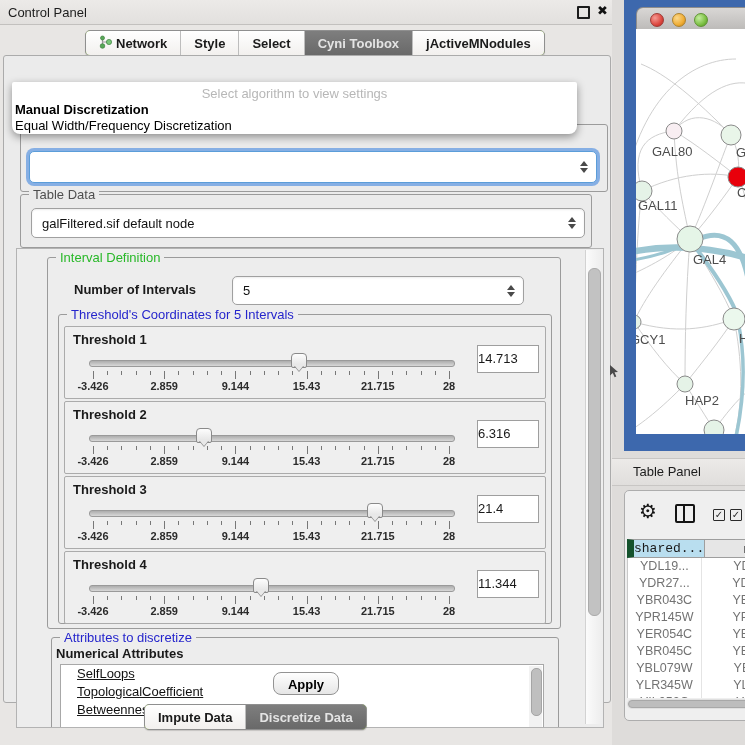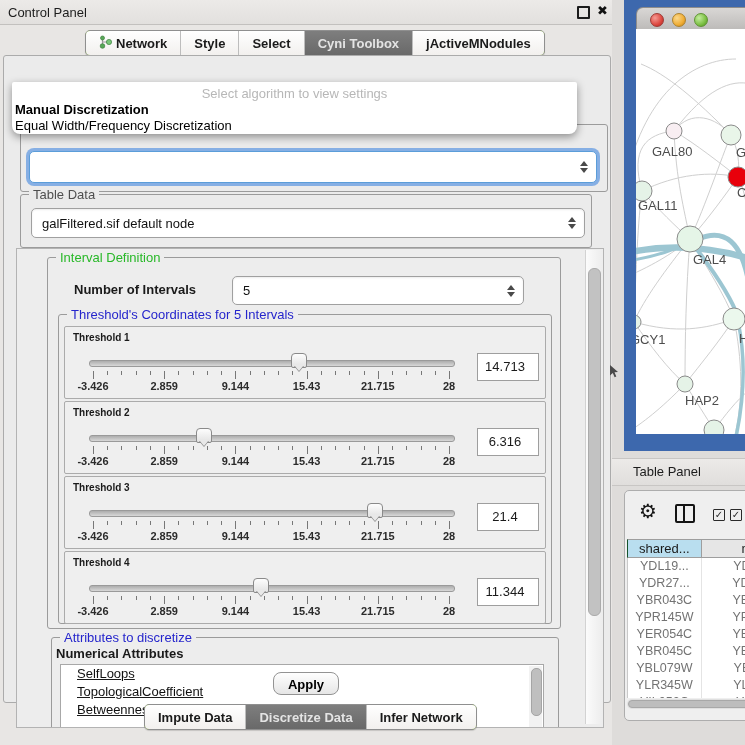--- a/index.html
+++ b/index.html
@@ -60,36 +60,36 @@
   #scrollarea{position:absolute;left:12px;top:192px;width:586px;height:478px;
     background:#EDEDED;border:1px solid #B3B3B3;overflow:hidden;}
   #scrollarea .legend{background:#EDEDED;}
   #interval-group{left:30px;top:8px;width:512px;height:370px;}
   #numrow-label{position:absolute;left:26px;top:24px;font-weight:bold;}
   #num-combo{left:184px;top:18px;width:290px;height:27px;}
   #thresholds-group{left:10px;top:56px;width:492px;height:308px;}
   #threshold-list{position:absolute;left:5px;top:11px;width:482px;}
   .thr-box{position:relative;width:480px;height:71px;margin-bottom:2px;
     background:#EFEFEF;border:1px solid #ABABAB;border-radius:2px;}
-  .thr-label{position:absolute;left:8px;top:5px;font-weight:bold;font-size:10px;}
+  .thr-label{position:absolute;left:8px;top:5px;font-weight:bold;font-size:13px;}
   .thr-track{position:absolute;left:24px;top:33px;width:364px;height:5px;border-radius:3px;
     background:linear-gradient(#ADADAD,#D8D8D8);border:1px solid #9a9a9a;}
   .thr-thumb{position:absolute;top:26px;width:14px;height:13px;
     background:linear-gradient(#FDFDFD,#E2E2E2);border:1px solid #8A8A8A;
     border-radius:4px 4px 2px 2px;z-index:2;}
   .thr-thumb:after{content:"";position:absolute;left:2px;top:11px;width:0;height:0;
     border-left:5px solid transparent;border-right:5px solid transparent;border-top:6px solid #E8E8E8;
     filter:drop-shadow(0 1px 0 #8A8A8A);}
   .tick{position:absolute;width:1px;background:#777;}
   .tick.minor{top:44px;height:4px;}
   .tick.major{top:44px;height:8px;}
   .tick-label{position:absolute;top:53px;transform:translateX(-50%);
     font-size:11px;font-weight:bold;color:#2b2b2b;white-space:nowrap;}
   .thr-value{position:absolute;right:6px;top:18px;width:54px;height:26px;background:#fff;
-    border:1px solid #9E9E9E;font-size:13px;text-align:center;line-height:26px;padding-right:6px;margin-top:8px;}
+    border:1px solid #9E9E9E;font-size:13px;text-align:left;line-height:26px;padding-right:6px;}
   #attr-group{left:34px;top:388px;width:506px;height:110px;}
   #attr-label{position:absolute;left:4px;top:8px;font-weight:bold;}
   #attr-list{position:absolute;left:8px;top:26px;width:482px;height:70px;background:#fff;
     border:1px solid #A8A8A8;overflow:hidden;text-decoration:underline;}
   .attr-item{height:18px;line-height:18px;padding-left:16px;font-size:13px;color:#111;}
   #attr-scroll{position:absolute;right:1px;top:1px;width:13px;height:66px;background:#F2F2F2;}
   #attr-scroll .thumb{position:absolute;left:2px;top:2px;width:9px;height:46px;
     background:#BFBFBF;border:1px solid #A5A5A5;border-radius:5px;}
   #vscroll{position:absolute;right:1px;top:1px;width:16px;height:474px;
     background:linear-gradient(90deg,#FBFBFB,#EDEDED);border-left:1px solid #D2D2D2;}
@@ -117,21 +117,21 @@
   #gear-icon{position:absolute;left:14px;top:10px;font-size:20px;color:#141414;line-height:20px;}
   #split-icon{position:absolute;left:50px;top:13px;width:16px;height:15px;border:2px solid #141414;border-radius:2px;}
   #split-icon:after{content:"";position:absolute;left:6px;top:0;width:2px;height:15px;background:#141414;}
   .cb-icon{position:absolute;top:18px;width:10px;height:10px;border:1.5px solid #2a2a2a;border-radius:1px;
     font-size:10px;line-height:10px;text-align:center;color:#2a2a2a;font-weight:bold;}
   #cb1{left:88px;} #cb2{left:105px;}
   #tp-table{position:absolute;left:2px;top:48px;width:170px;}
   .tp-hrow{display:flex;height:19px;}
   .tp-hcell{border:1px solid #9E9E9E;border-left:none;background:#E6E6E6;font-size:13px;
     text-align:center;line-height:18px;color:#1a1a1a;}
-  .tp-hcell:first-child{border-left:1px solid #14532d;background:#B9DEEF;}
+  .tp-hcell:first-child{border-left:7px solid #14532d;background:#B9DEEF;font-family:Liberation Mono, monospace;}
   .tp-rows{height:140px;overflow:hidden;background:#fff;border-left:1px solid #C9C9C9;}
   .tp-row{display:flex;height:17px;background:#fff;}
   .tp-cell{font-size:12.5px;line-height:17px;text-align:center;color:#737373;border-right:1px solid #E4E4E4;}
   .c1{width:74px;} .c2{width:96px;}
   #hscroll{position:absolute;left:2px;top:208px;width:126px;height:10px;background:#E0E0E0;border-radius:5px;}
   #hscroll .thumb{position:absolute;left:1px;top:1px;width:124px;height:8px;background:#BDBDBD;
     border:1px solid #A8A8A8;border-radius:4px;box-sizing:border-box;}
   #cursor{position:absolute;left:610px;top:365px;z-index:99;}
 </style>
 </head>
@@ -389,23 +389,20 @@
     <div class="opt n">Equal Width/Frequency Discretization</div>
   </div>
 
   <nav id="bottom-tabs" class="seg-bar">
       <div class="seg">
         <span>Impute Data</span>
       </div>
       <div class="seg sel">
         <span>Discretize Data</span>
       </div>
-      <div class="seg">
-        <span>Infer Network</span>
-      </div>
     </nav>
 </section>
 
 <section id="right-region">
   <div id="net-window">
     <div id="net-titlebar">
       <span id="light-red" class="light"></span>
       <span id="light-yellow" class="light"></span>
       <span id="light-green" class="light"></span>
     </div>

